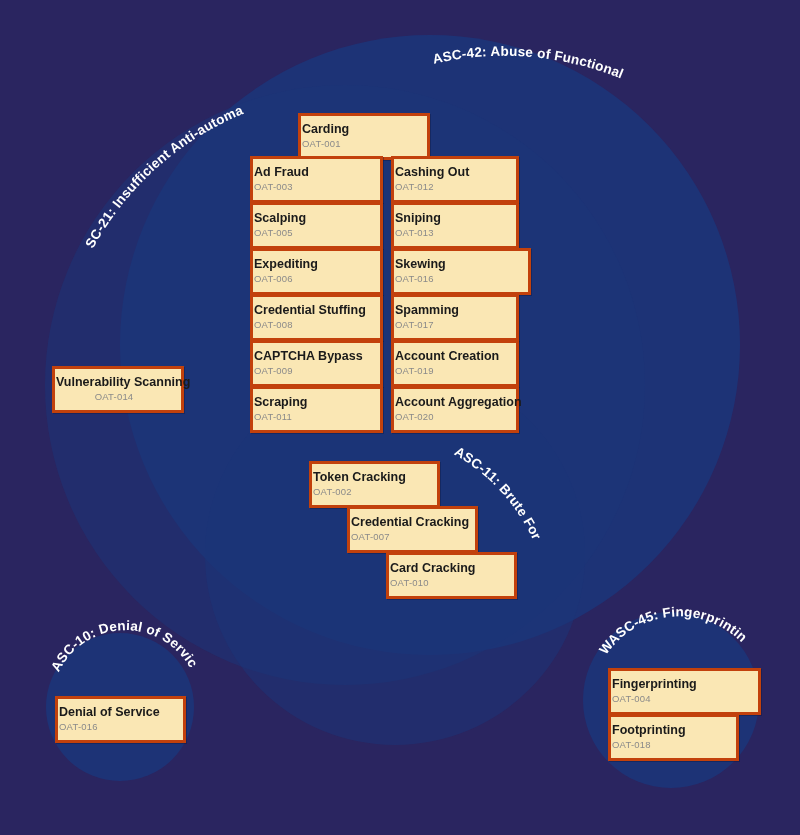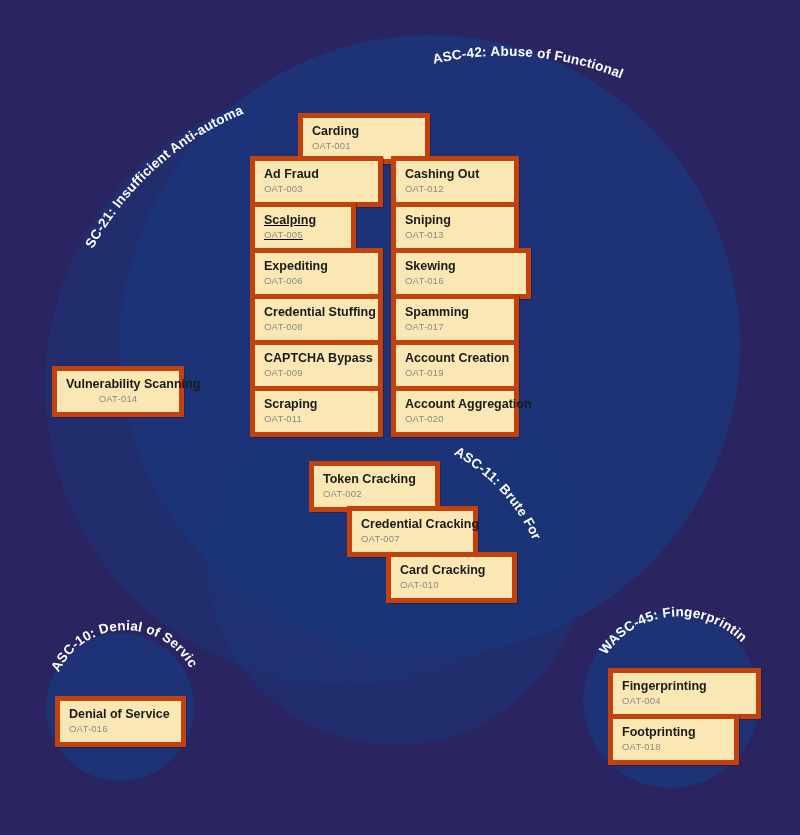--- a/index.html
+++ b/index.html
@@ -29,23 +29,23 @@
   .curved-label {
     font-family: "Liberation Sans", sans-serif;
     font-size: 13.5px;
     font-weight: 600;
     fill: #ffffff;
     letter-spacing: 0.2px;
   }
   .card {
     position: absolute;
     background: #fae7b4;
-    border: 5px solid #c2410c;
+    border: 3px solid #c2410c;
     box-sizing: border-box;
-    padding: 6px 9px 7px 9px;
+    padding: 6px 9px 7px 1px;
     box-shadow: 1px 1px 0 rgba(10,20,60,0.35);
   }
   .card-title {
     font-size: 12.5px;
     font-weight: 600;
     color: #1a1a1a;
     line-height: 15px;
     white-space: nowrap;
   }
   .card-code {
@@ -94,21 +94,21 @@
         <div class="card-code">OAT-001</div>
       </div>
       <div class="card" style="left: 250px; top: 156px; width: 133px;">
         <div class="card-title">Ad Fraud</div>
         <div class="card-code">OAT-003</div>
       </div>
       <div class="card" style="left: 391px; top: 156px; width: 128px;">
         <div class="card-title">Cashing Out</div>
         <div class="card-code">OAT-012</div>
       </div>
-      <div class="card" style="left: 250px; top: 202px; width: 106px; text-decoration: underline;">
+      <div class="card" style="left: 250px; top: 202px; width: 133px;">
         <div class="card-title">Scalping</div>
         <div class="card-code">OAT-005</div>
       </div>
       <div class="card" style="left: 391px; top: 202px; width: 128px;">
         <div class="card-title">Sniping</div>
         <div class="card-code">OAT-013</div>
       </div>
       <div class="card" style="left: 250px; top: 248px; width: 133px;">
         <div class="card-title">Expediting</div>
         <div class="card-code">OAT-006</div>

